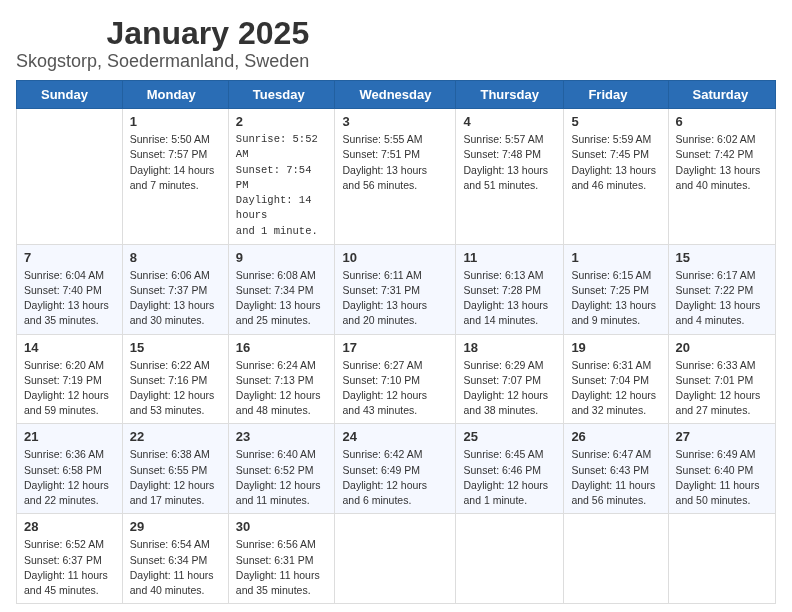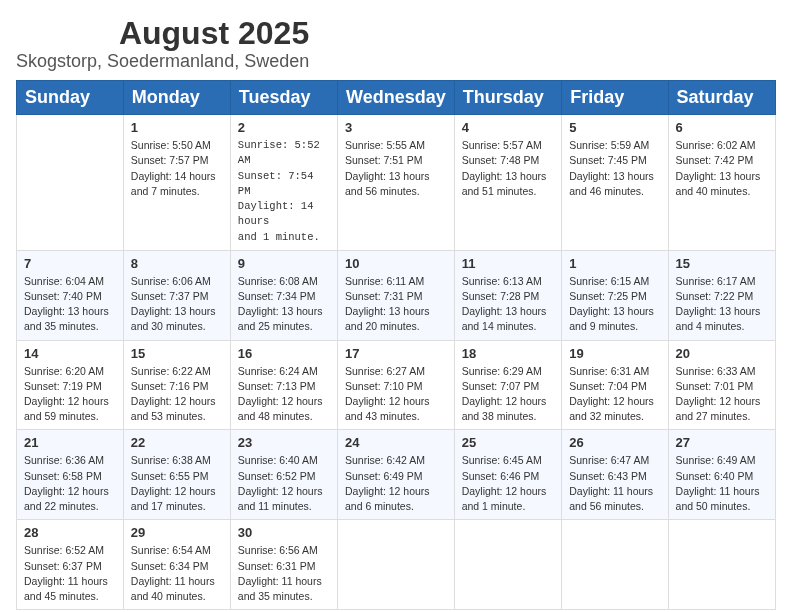--- a/index.html
+++ b/index.html
@@ -51,23 +51,23 @@
       color: #555;
     }
     .calendar {
       width: 100%;
       border-collapse: collapse;
       border: 1px solid #ccc;
     }
     .calendar th {
       background: #2a6db5;
       color: #fff;
-      font-size: 18px;
-      font-weight: bold;
-      padding: 6px 8px;
+      font-size: 13px;
+      font-weight: bold;
+      padding: 6px 24px;
       text-align: left;
       border: 1px solid #2260a0;
     }
     .calendar td {
       vertical-align: top;
       padding: 5px 7px;
       border: 1px solid #ddd;
       width: 108px;
       min-height: 80px;
       background: #fff;
@@ -88,21 +88,21 @@
     }
     .empty-cell {
       background: #fff !important;
     }
   </style>
 </head>
 <body>
 
 <div class="header-area">
   <div class="title-area">
-    <div class="month-title">August 2025</div>
+    <div class="month-title">January 2025</div>
     <div class="location-title">Skogstorp, Soedermanland, Sweden</div>
   </div>
 </div>
 
 <table class="calendar">
   <thead>
     <tr id="weekday-row">
         <th>Sunday</th>
         <th>Monday</th>
         <th>Tuesday</th>

